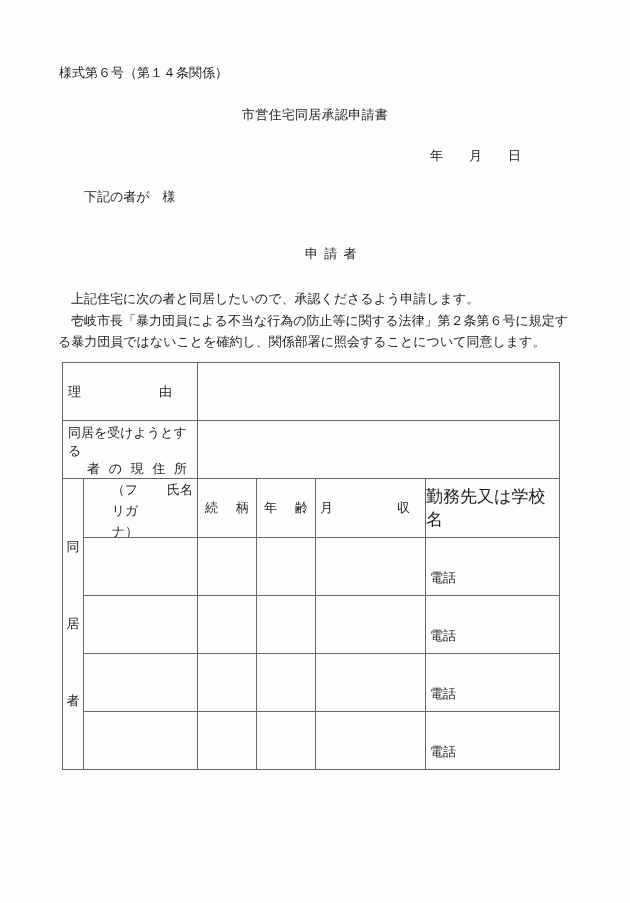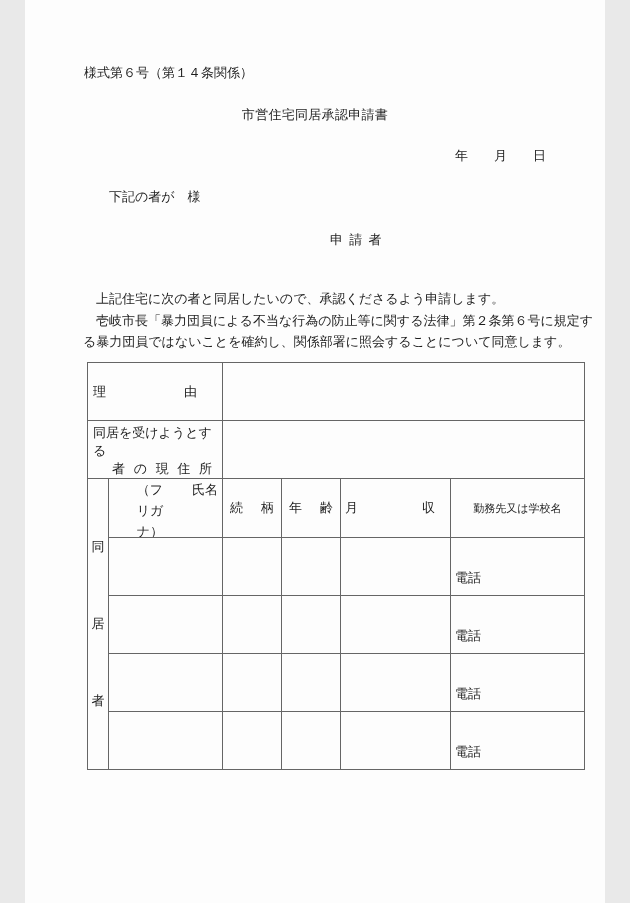--- a/index.html
+++ b/index.html
@@ -1,34 +1,34 @@
 <!DOCTYPE html>
 <html lang="ja"><head>
 <meta charset="utf-8">
 <style>
   html,body{margin:0;padding:0;background:#e9e9e9;}
   .page{
     position:relative;
-    width:580px;height:903px;
+    width:630px;height:903px;
     margin:0 auto;
     background:#fdfdfd;
     font-family:"Liberation Serif","DejaVu Serif",serif;
     font-size:13px;
     color:#1d1d1d;
     overflow:hidden;
   }
   .abs{position:absolute;white-space:nowrap;}
 
   
   .form-number{left:59px;top:64px;}
   .doc-title{left:0;right:0;top:106px;text-align:center;letter-spacing:0.3px;}
   .date-line{left:430px;top:147px;}
   .addressee{left:84px;top:188px;}
   .housing-line{left:305px;top:227px;}
-  .applicant{left:305px;top:231px;word-spacing:3px;}
+  .applicant{left:305px;top:245px;word-spacing:3px;}
   .body-text{left:58px;top:288px;line-height:21.5px;}
 
   
   .doc-table{
     position:absolute;left:62px;top:362px;
     display:grid;
     grid-template-columns:21px 114px 59px 59px 110px 133px;
     grid-template-rows:58px 58px 59px 58px 58px 58px 57px;
     border:1px solid #666;
     background:#fdfdfd;
@@ -45,21 +45,21 @@
   .reason-label{grid-column:1/3;grid-row:1;display:flex;align-items:center;}
   .reason-value{grid-column:3/7;grid-row:1;}
   .addr-label{grid-column:1/3;grid-row:2;padding:3px 4px 0 5px;line-height:18px;}
   .addr-value{grid-column:3/7;grid-row:2;}
   .group-label{grid-column:1/2;grid-row:3/8;}
 
   .h-name{grid-column:2/3;grid-row:3;display:flex;flex-direction:row;justify-content:center;line-height:21px;}
   .h-rel{grid-column:3/4;grid-row:3;}
   .h-age{grid-column:4/5;grid-row:3;}
   .h-inc{grid-column:5/6;grid-row:3;}
-  .h-work{grid-column:6/7;grid-row:3;display:flex;align-items:center;justify-content:center;font-size:11px;}
+  .h-work{grid-column:6/7;grid-row:3;display:flex;align-items:center;justify-content:center;font-size:17px;}
 
   .phone-cell{display:flex;align-items:flex-end;padding:0 0 8px 4px;}
 
   
   .char-spread{display:flex;justify-content:space-between;}
   .char-spread-v{display:flex;flex-direction:column;justify-content:space-evenly;align-items:center;height:100%;}
 
   .spread-reason{flex:1;padding:0 25px 0 5px;}
   .spread-addr3{padding:0 6px 0 19px;}
   .spread-name{padding:0 4px 0 21px;}

